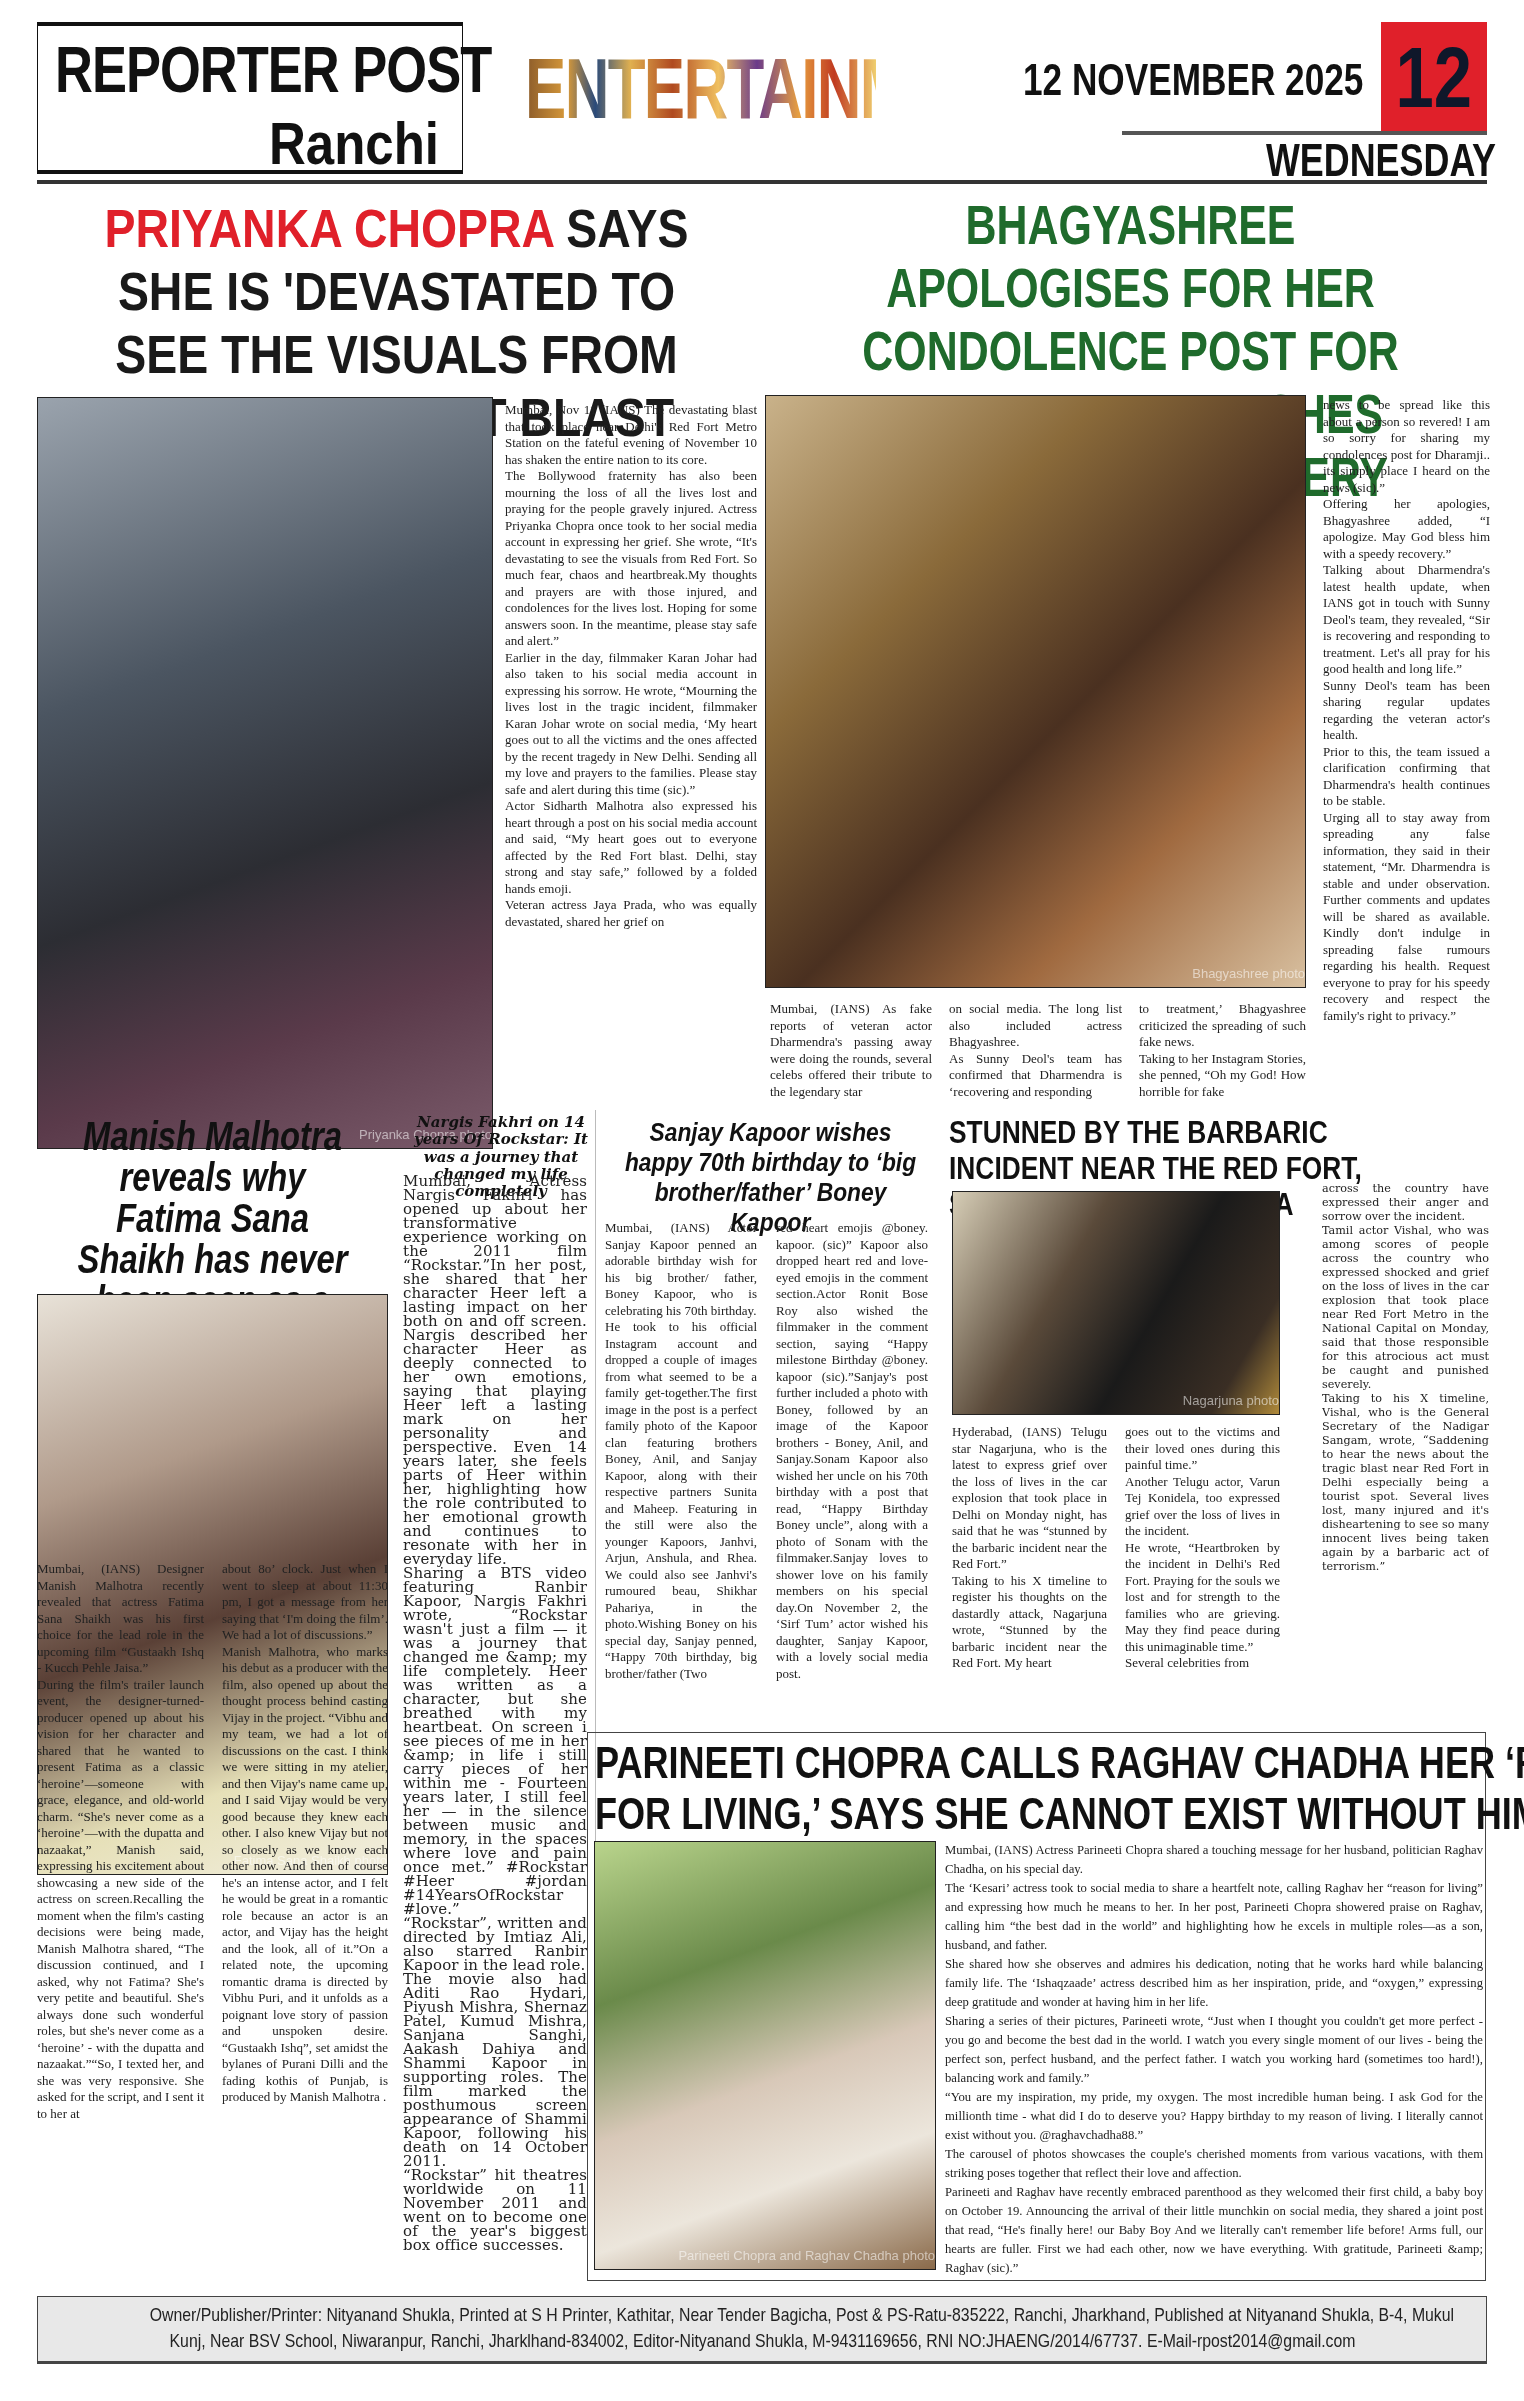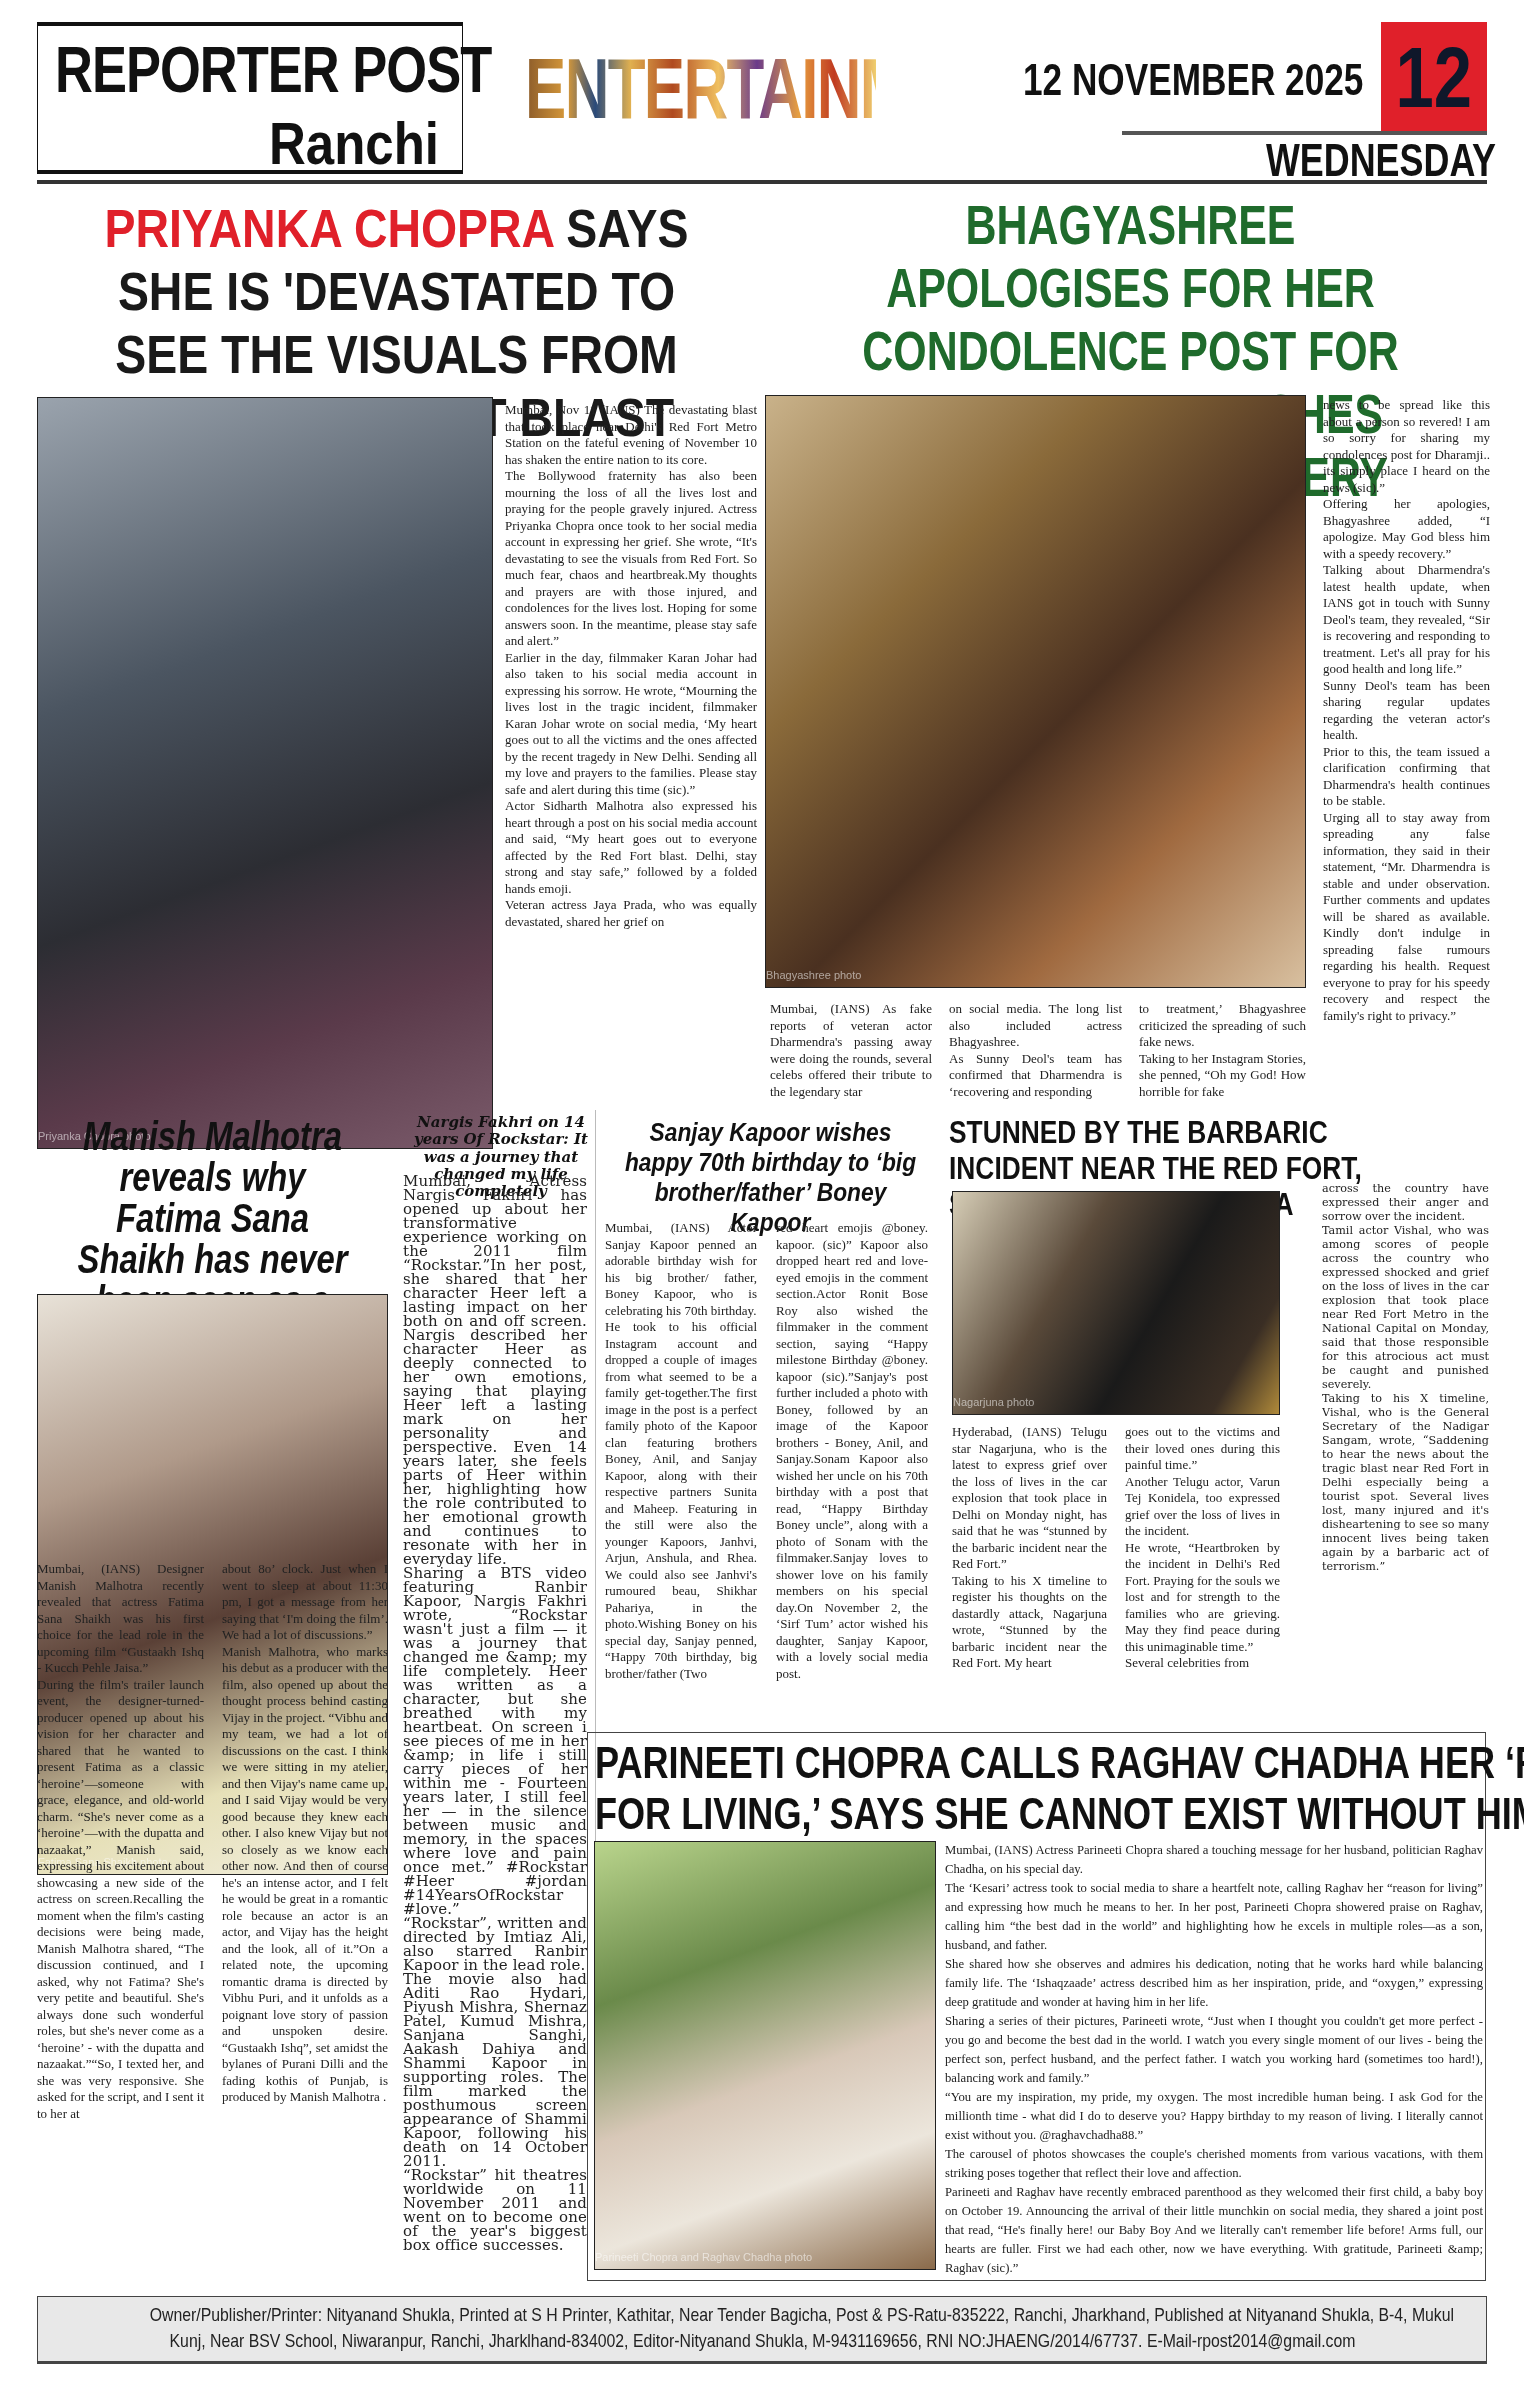--- a/index.html
+++ b/index.html
@@ -26,21 +26,21 @@
   .h-pc { left: 37px; top: 197px; width: 719px; text-align: center; font-family: "Liberation Sans", sans-serif; font-weight: 700; font-size: 54px; line-height: 63px; transform: scaleX(0.86); transform-origin: center top; color:#1a1a1a; }
   .h-pc .red { color: #e0202a; }
   .h-bh { left: 765px; top: 194px; width: 731px; text-align: center; font-family: "Liberation Sans", sans-serif; font-weight: 900; font-size: 55px; line-height: 63px; transform: scaleX(0.78); transform-origin: center top; color: #1f6b2c; }
 
   .photo { border: 1.7px solid #222; overflow: hidden; }
   .ph-priyanka { left: 37px; top: 397px; width: 456px; height: 752px; background: linear-gradient(160deg,#9aa3ad 0%,#4b5561 35%,#2c2d33 60%,#5a3a4a 80%,#7a5a6a 100%); }
   .ph-bhagya { left: 765px; top: 395px; width: 541px; height: 593px; background: linear-gradient(135deg,#c9b28a 0%,#8a6a3a 30%,#4a3020 55%,#a06a40 75%,#d8c0a0 100%); }
   .ph-fatima { left: 37px; top: 1294px; width: 351px; height: 581px; border-width:1.2px; background: linear-gradient(160deg,#e8e2d8 0%,#b09a8a 30%,#5a4036 55%,#e6e0b8 80%,#f2efe0 100%); }
   .ph-naga { left: 952px; top: 1191px; width: 328px; height: 224px; background: linear-gradient(120deg,#d6cdb6 0%,#5a4a3a 35%,#1a1a1a 60%,#3a2e24 85%,#b08a3a 100%); }
   .ph-pari { left: 594px; top: 1841px; width: 342px; height: 429px; background: linear-gradient(160deg,#b9d48c 0%,#6a8a4a 30%,#d8c8b8 55%,#ece6dc 75%,#8a6a4a 100%); }
-  .ph-label { position:absolute; left:0; right:0; bottom:5.8px; text-align:left; font-family:"Liberation Sans",sans-serif; font-size:11px; color:rgba(255,255,255,0.55); }
+  .ph-label { position:absolute; left:0; right:0; bottom:5.8px; text-align:right; font-family:"Liberation Sans",sans-serif; font-size:13px; color:rgba(255,255,255,0.55); }
 
   .body { font-family: "Liberation Serif", serif; font-size: 13px; line-height: 16.5px; text-align: justify; color:#222; hyphens: auto; }
   .body p { margin: 0; }
 
   .pc-body { left: 505px; top: 402px; width: 252px; height: 702px; overflow:hidden; }
   .bh-right { left: 1323px; top: 397px; width: 167px; height: 713px; overflow:hidden; }
   .bh-c1 { left: 770px; top: 1001px; width: 162px; height: 104px; overflow:hidden; }
   .bh-c2 { left: 949px; top: 1001px; width: 173px; height: 104px; overflow:hidden; }
   .bh-c3 { left: 1139px; top: 1001px; width: 167px; height: 104px; overflow:hidden; }
 

